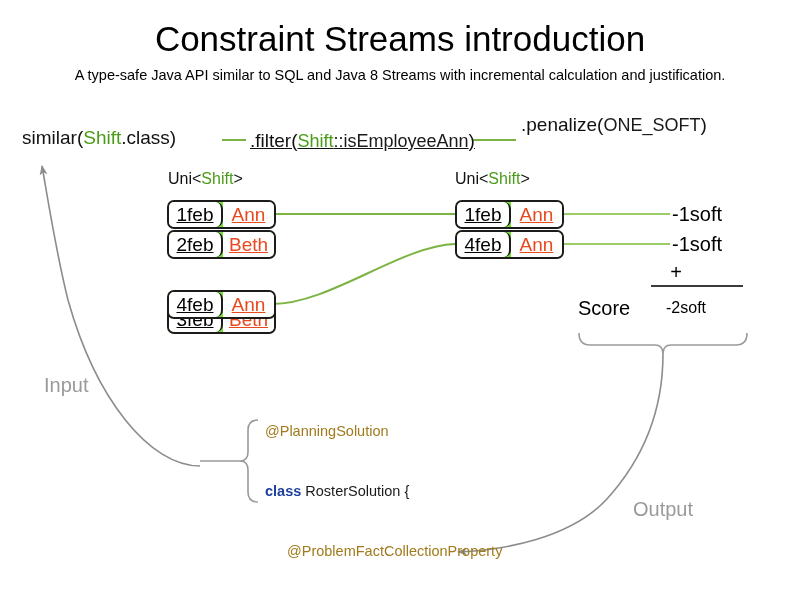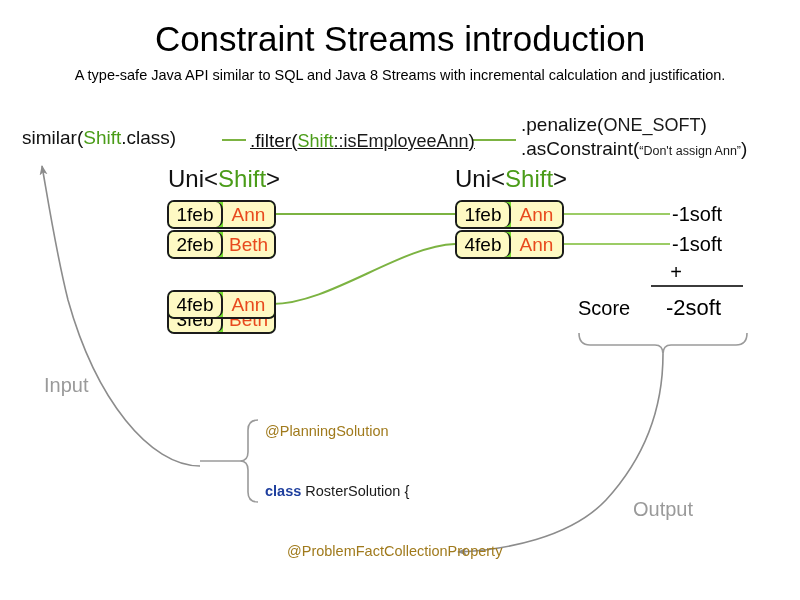--- a/index.html
+++ b/index.html
@@ -66,21 +66,21 @@
   }
 
   #expr-foreach { left: 22px;  top: 126px; }
   #expr-filter  { left: 250px; top: 129px; text-decoration: underline; }
   #expr-penalize     { left: 521px; top: 113px; }
   #expr-asconstraint { left: 521px; top: 137px; }
 
   
   .uni-caption {
     position: absolute;
-    font-size: 24px;
+    font-size: 16px;
     line-height: 24px;
     white-space: nowrap;
     color: #111;
   }
   .uni-caption .g { color: #4a9c18; }
   #uni-left  { left: 168px; top: 167px; }
   #uni-right { left: 455px; top: 167px; }
 
   
   .card {
@@ -94,21 +94,22 @@
     box-sizing: border-box;
     overflow: hidden;
   }
   .card .cell {
     display: flex;
     align-items: center;
     justify-content: center;
     font-size: 19px;
     line-height: 19px;
     box-sizing: border-box;
-    background: #fef9c3;
+    background: #ffffff;
+    text-decoration: underline;
   }
   .card .cell-date {
     width: 54px;
     color: #000;
     border-right: 2px solid #1b1b1b;
     border-radius: 0 7px 7px 0;
   }
   .card .cell-name {
     width: 51px;
     color: #e8491d;
@@ -144,21 +145,21 @@
     position: absolute;
     left: 578px; top: 296px;
     font-size: 20px;
     line-height: 24px;
     white-space: nowrap;
     color: #000;
   }
   #score-total {
     position: absolute;
     left: 666px; top: 296px;
-    font-size: 22px;
+    font-size: 16px;
     line-height: 24px;
     white-space: nowrap;
     color: #000;
   }
 
   
   .flow-caption {
     position: absolute;
     font-size: 20px;
     line-height: 24px;
@@ -216,21 +217,20 @@
 
     <path d="M663,354 C663,400 650,452 606,500 C570,538 505,550 458,552" fill="none" stroke="#8c8c8c" stroke-width="1.6" marker-end="url(#arrowGray)"></path>
   </svg>
 
   <div class="expr" id="expr-foreach"><span>similar(</span><span class="g">Shift</span><span>.class)</span></div>
 
   <div class="expr" id="expr-filter"><span>.filter(</span><span class="arg g">Shift</span><span class="arg">::isEmployeeAnn</span><span>)</span></div>
 
   <div class="expr" id="expr-penalize"><span>.penalize(</span><span class="arg">ONE_SOFT</span><span>)</span></div>
 
-  <div class="expr" id="expr-asconstraint"><span>.asConstraint(</span><span class="argsm">“Don't assign Ann”</span><span>)</span></div>
 
   <div class="uni-caption" id="uni-left"><span>Uni&lt;</span><span class="g">Shift</span><span>&gt;</span></div>
 
   <div class="uni-caption" id="uni-right"><span>Uni&lt;</span><span class="g">Shift</span><span>&gt;</span></div>
 
   <div class="card" style="left:167px; top:200px;">
     <div class="cell cell-date">1feb</div>
     <div class="cell cell-name">Ann</div>
   </div>
   <div class="card" style="left:167px; top:230px;">

